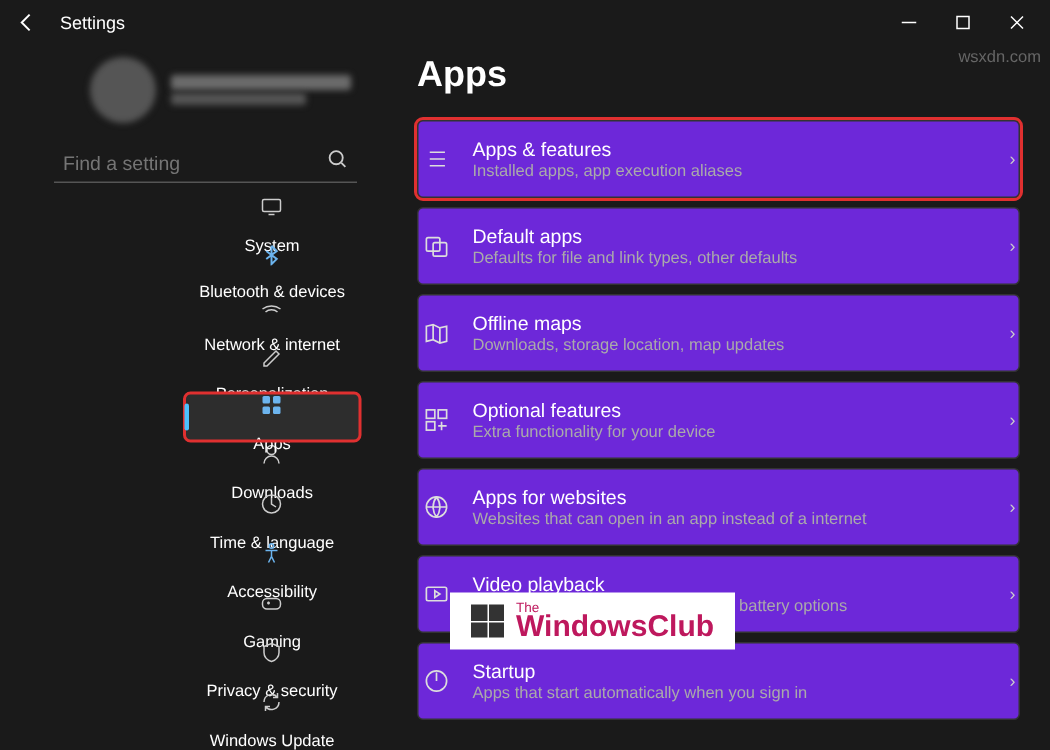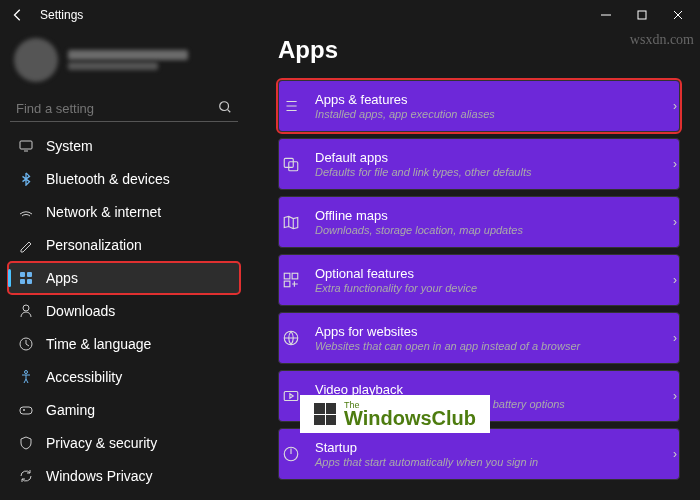--- a/index.html
+++ b/index.html
@@ -4,54 +4,54 @@
   <style>
     * { margin: 0; padding: 0; box-sizing: border-box; }
     body { width: 700px; height: 500px; background: #1a1a1a; font-family: "Segoe UI", sans-serif; color: #fff; overflow: hidden; position: relative; }
     .titlebar { height: 30px; display: flex; align-items: center; padding: 0 4px; }
     .tb-left { display: flex; align-items: center; gap: 8px; }
     .tb-back { width: 28px; height: 28px; display: flex; align-items: center; justify-content: center; cursor: pointer; }
     .tb-title { font-size: 12px; font-weight: 500; text-align: right; }
     .tb-controls { margin-left: auto; display: flex; }
     .tb-btn { width: 36px; height: 28px; display: flex; align-items: center; justify-content: center; cursor: pointer; }
     .app-body { display: flex; height: calc(100% - 30px); }
-    .sidebar { width: 248px; padding: 2px 8px 8px 8px; display: flex; flex-direction: column; overflow-y: auto; }
+    .sidebar { width: 248px; padding: 2px 8px 8px 8px; display: flex; flex-direction: column; overflow-y: auto; align-items: flex-end; }
     .user-row { display: flex; align-items: center; gap: 10px; padding: 6px 6px 10px 6px; }
     .avatar { width: 44px; height: 44px; background: #555; border-radius: 50%; filter: blur(2px); }
     .user-meta { display: flex; flex-direction: column; gap: 2px; }
     .user-name { width: 120px; height: 10px; background: #6b6b6b; filter: blur(2px); border-radius: 2px; }
     .user-email { width: 90px; height: 8px; background: #555; filter: blur(2px); border-radius: 2px; }
     .search { margin: 4px 2px 8px 2px; height: 30px; display: flex; align-items: center; border-bottom: 1px solid #555; padding: 0 6px; }
     .search input { flex: 1; background: transparent; border: none; outline: none; color: #fff; font-size: 13px; }
     .nav { display: flex; flex-direction: column; gap: 1px; }
-    .nav-item { display: flex; align-items: center; gap: 12px; height: 32px; padding: 0 10px; border-radius: 4px; font-size: 14px; cursor: pointer; }
+    .nav-item { display: flex; align-items: center; gap: 12px; height: 32px; padding: 0 10px; border-radius: 4px; font-size: 11px; cursor: pointer; flex-direction: column; }
     .nav-item.active { background: #2d2d2d; position: relative; }
     .nav-item.active::before { content: ""; position: absolute; left: 0; top: 7px; bottom: 7px; width: 3px; background: #4cc2ff; border-radius: 2px; }
     .nav-icon { width: 16px; height: 16px; display: flex; align-items: center; justify-content: center; color: #ccc; }
     .nav-icon.blue { color: #6cb4ee; }
     .nav-item.hl { outline: 2px solid #e03030; outline-offset: -1px; }
     .main { flex: 1; padding: 6px 20px 12px 30px; overflow-y: auto; }
     .main::-webkit-scrollbar { width: 4px; }
     .main::-webkit-scrollbar-thumb { background: #444; border-radius: 2px; }
     .page-title { font-size: 24px; font-weight: 600; margin-bottom: 16px; }
     .cards { display: flex; flex-direction: column; gap: 6px; }
     .card { display: flex; align-items: center; gap: 14px; background: #6d28d9; border: 1px solid #333; border-radius: 4px; padding: 11px 2px; cursor: pointer; }
     .card.hl { outline: 2px solid #e03030; outline-offset: 0; }
     .card-icon { width: 20px; height: 20px; display: flex; align-items: center; justify-content: center; color: #ddd; }
     .card-text { display: flex; flex-direction: column; flex: 1; }
     .card-title { font-size: 13px; font-weight: 500; }
-    .card-desc { font-size: 11px; color: #aaa; margin-top: 1px; font-style: italic; }
+    .card-desc { font-size: 11px; color: #aaa; margin-top: 1px; }
     .chev { color: #ccc; font-size: 12px; }
     .cut { position: relative; }
-    .watermark { position: absolute; left: 300px; top: 395px; background: #fff; color: #4d7c0f; padding: 6px 14px; display: flex; align-items: center; gap: 8px; font-size: 16px; font-weight: 500; pointer-events: none; }
+    .watermark { position: absolute; left: 300px; top: 395px; background: #fff; color: #be185d; padding: 6px 14px; display: flex; align-items: center; gap: 8px; font-size: 16px; font-weight: 500; pointer-events: none; }
     .wm-logo { width: 22px; height: 22px; display: grid; grid-template: 1fr 1fr / 1fr 1fr; gap: 1px; }
     .wm-logo span { background: #333; }
     .wm-text { font-size: 20px; font-weight: 600; line-height: 0.9; }
     .wm-text small { display: block; font-size: 9px; font-weight: 400; }
-    .attrib { position: absolute; right: 6px; top: 32px; font-size: 14px; color: #666; font-family: Liberation Serif, serif; }
+    .attrib { position: absolute; right: 6px; top: 32px; font-size: 11px; color: #666; }
   </style>
 </head>
 <body>
 
 <div class="titlebar">
   <div class="tb-left">
     <div class="tb-back">
       <svg width="14" height="14" viewBox="0 0 16 16" fill="none" stroke="#fff" stroke-width="1.5">
           <path d="M10 2L4 8l6 6"></path>
         </svg>
@@ -183,21 +183,21 @@
             </svg>
           </span>
           <span>Privacy &amp; security</span>
         </div>
       <div class="nav-item">
           <span class="nav-icon">
             <svg width="16" height="16" viewBox="0 0 16 16" fill="none" stroke="currentColor">
               <path d="M3 8a5 5 0 019-3M13 8a5 5 0 01-9 3M12 2v3h-3M4 14v-3h3"></path>
             </svg>
           </span>
-          <span>Windows Privacy</span>
+          <span>Windows Update</span>
         </div>
     </div>
   </div>
 
   <div class="main">
     <div class="page-title">Apps</div>
     <div class="cards">
       <div class="card hl">
           <span class="card-icon">
             <svg width="18" height="18" viewBox="0 0 16 16" fill="none" stroke="currentColor">
@@ -252,21 +252,21 @@
         </div>
       <div class="card">
           <span class="card-icon">
             <svg width="18" height="18" viewBox="0 0 16 16" fill="none" stroke="currentColor">
               <circle cx="8" cy="8" r="6"></circle>
               <path d="M2 8h12M8 2a10 10 0 010 12M8 2a10 10 0 000 12"></path>
             </svg>
           </span>
           <div class="card-text">
             <div class="card-title">Apps for websites</div>
-            <div class="card-desc">Websites that can open in an app instead of a browser</div>
+            <div class="card-desc">Websites that can open in an app instead of a internet</div>
           </div>
           <span class="chev">›</span>
         </div>
       <div class="card cut">
           <span class="card-icon">
             <svg width="18" height="18" viewBox="0 0 16 16" fill="none" stroke="currentColor">
               <rect x="2" y="4" width="12" height="8" rx="1"></rect>
               <path d="M7 6l3 2-3 2V6z"></path>
             </svg>
           </span>

